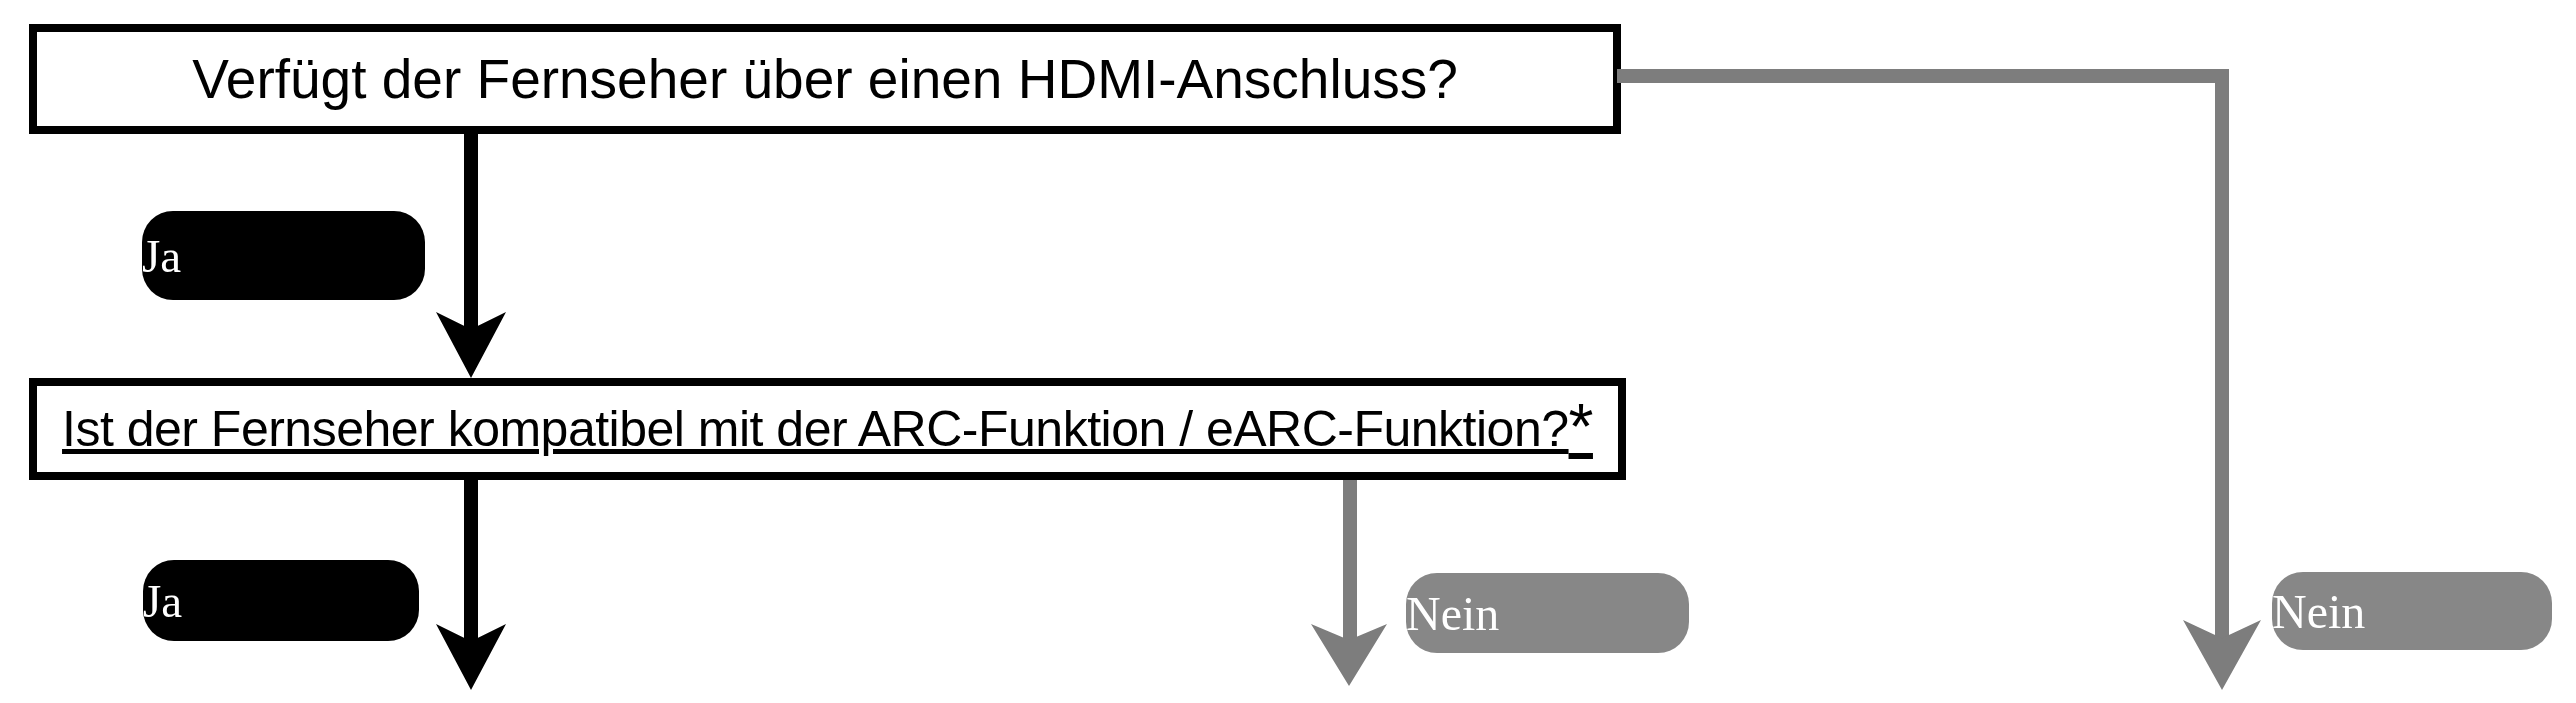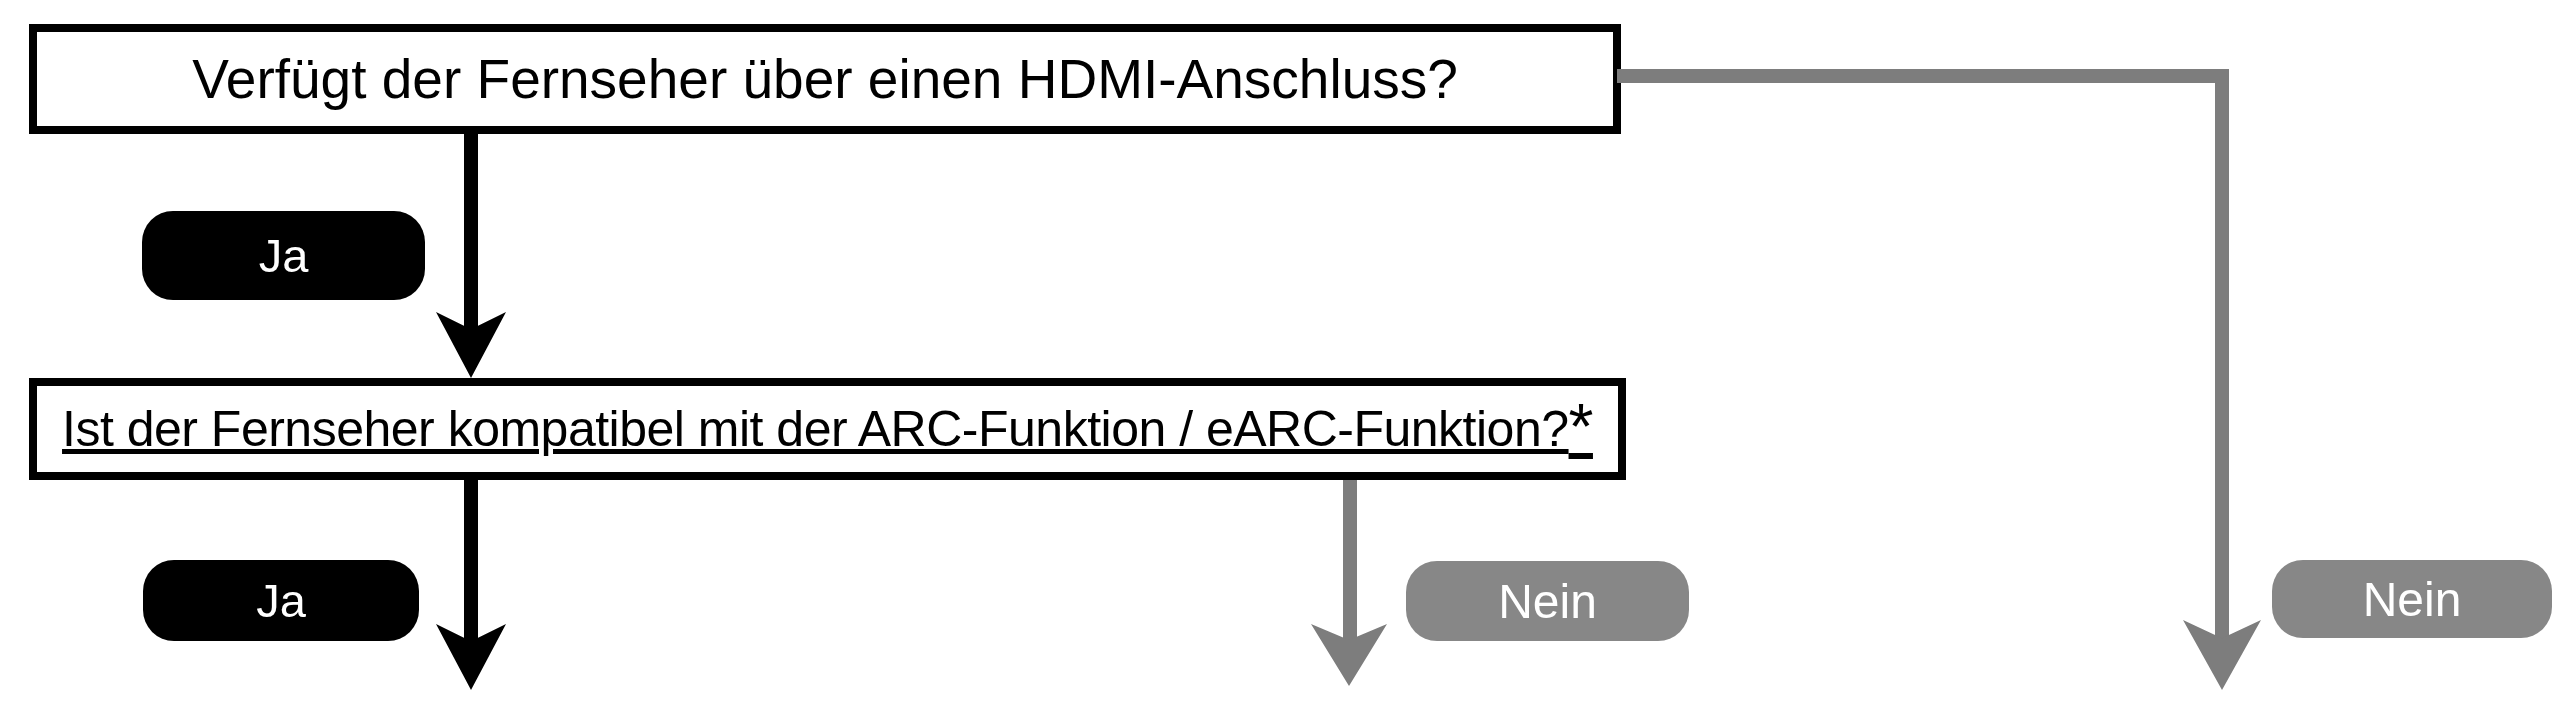--- a/index.html
+++ b/index.html
@@ -43,30 +43,32 @@
     line-height: 0;
     position: relative;
     top: -1.9px;
   }
   .badge {
     position: absolute;
     border-radius: 31px;
     color: #ffffff;
     display: flex;
     align-items: center;
-    justify-content: center;
+    justify-content: flex-start;
     white-space: nowrap;
+    font-family: Liberation Serif, serif;
   }
   .badge--yes {
     background: var(--black, #000000);
     font-size: 47px;
   }
   .badge--no {
     background: var(--badge-gray, #878787);
     font-size: 48px;
+    margin-top: 12px;
   }
   .badge--yes1 { left: 142px; top: 211px; width: 283px; height: 89px; }
   .badge--yes2 { left: 143px; top: 560px; width: 276px; height: 81px; }
   .badge--no1  { left: 1406px; top: 561px; width: 283px; height: 80px; }
   .badge--no2  { left: 2272px; top: 560px; width: 280px; height: 78px; }
 
   .shaft {
     position: absolute;
     width: 13.6px;
   }

